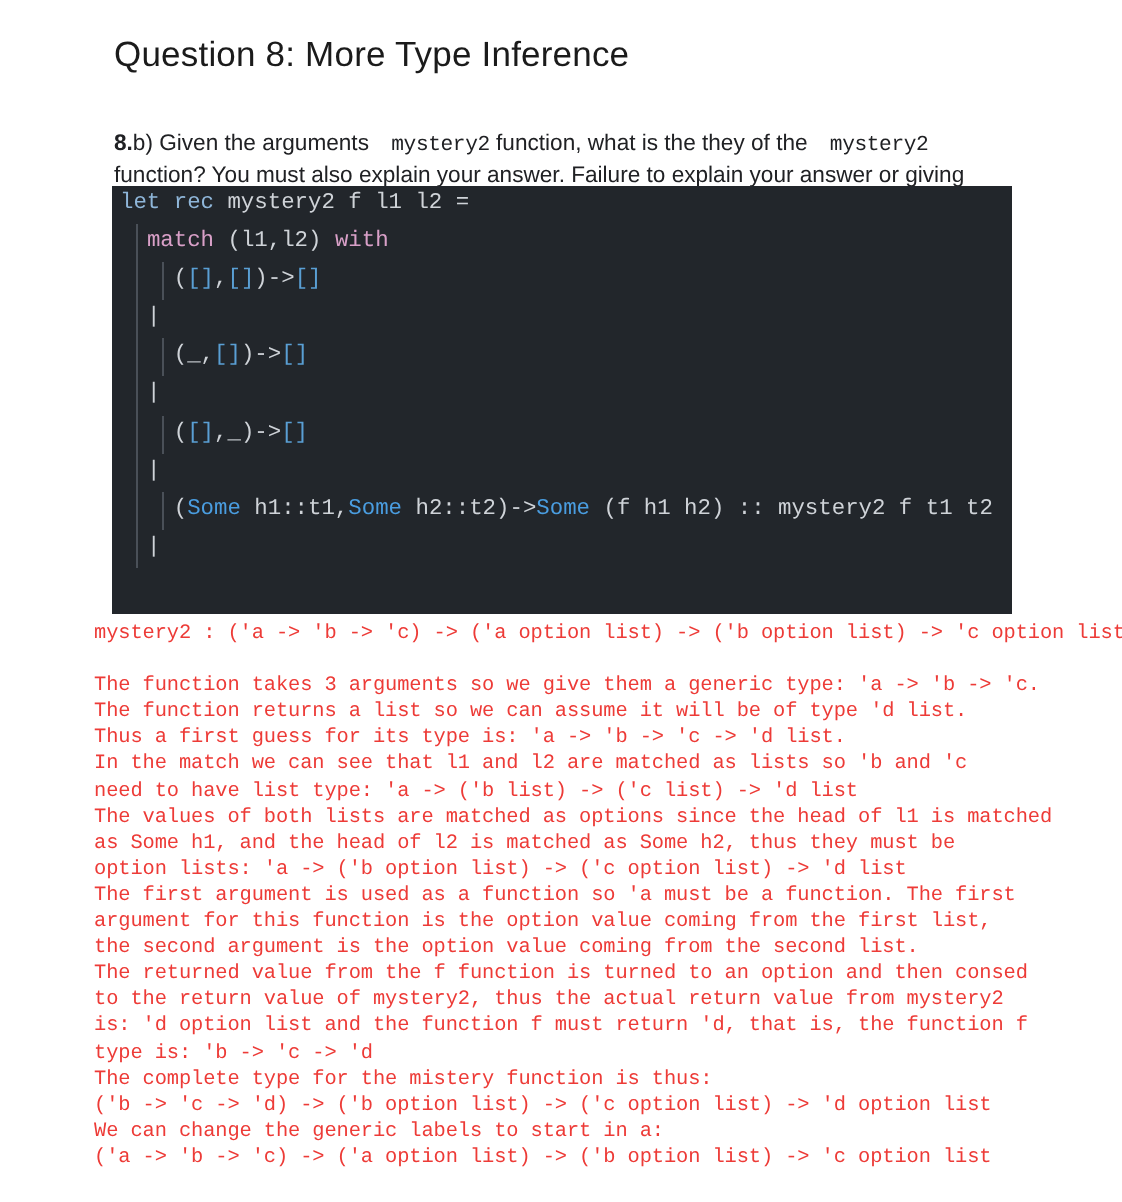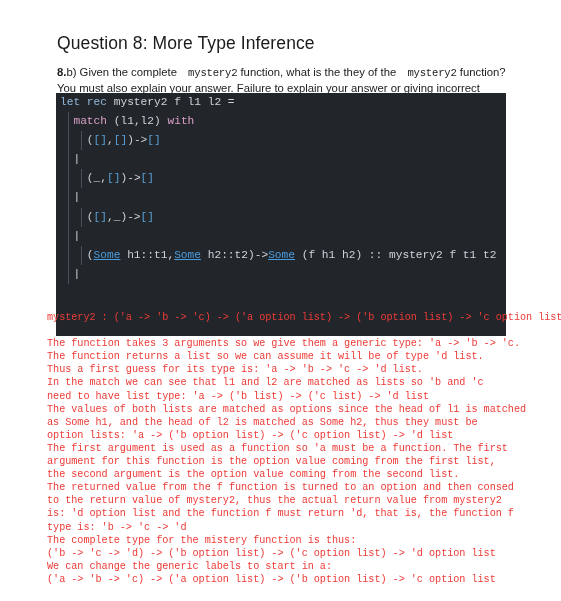--- a/index.html
+++ b/index.html
@@ -13,21 +13,21 @@
     position: relative;
     overflow: hidden;
     font-family: "Liberation Sans", sans-serif;
     color: #202124;
   }
 
   
   #page-title {
     position: absolute;
     left: 57px;
-    top: 21px;
+    top: 5px;
     font-size: 17.5px;
     font-weight: normal;
     letter-spacing: 0.1px;
     color: #1b1b1b;
     white-space: nowrap;
   }
 
   
   #question-paragraph {
     position: absolute;
@@ -48,21 +48,21 @@
     letter-spacing: -0.2px;
     padding-left: 8px;
   }
 
   
   #code-block {
     position: absolute;
     left: 56px;
     top: 93px;
     width: 450px;
-    height: 243px;
+    height: 214px;
     background: #22262b;
     overflow: hidden;
     font-family: "Liberation Mono", "DejaVu Sans Mono", monospace;
     font-size: 11.2px;
     line-height: 19.1px;
     white-space: pre;
   }
   #code-block .cl {
     position: relative;
     height: 19.1px;
@@ -77,21 +77,21 @@
     height: 19.1px;
     background: #4a5058;
   }
   .g1 { left: 12px; }
   .g2 { left: 25px; }
 
   .k-let   { color: #8fb6d9; }
   .k-match { color: #d9a0c8; }
   .id      { color: #cfd3d8; }
   .brk     { color: #5a9fd4; }
-  .ctor    { color: #4a9de0; text-decoration: underline; }
+  .ctor    { color: #4a9de0; }
   .op      { color: #cfd3d8; }
 
   
   #answer-block {
     position: absolute;
     left: 22px;
     top: 311px;
     width: 539px;
     font-family: "Liberation Mono", "DejaVu Sans Mono", monospace;
     font-size: 10.2px;
@@ -106,17 +106,17 @@
   }
   #answer-block .ansline.blank {
     height: 13.1px;
   }
 </style>
 </head>
 <body>
 
 <h1 id="page-title">Question 8: More Type Inference</h1>
 
-<p id="question-paragraph"><span class="qnum">8.</span><span>b) Given the complete </span><span class="mono">mystery2</span><span> function, what is the they of the </span><span class="mono">mystery2</span><span> function? You must also explain your answer. Failure to explain your answer or giving incorrect explanation will result in zero credits.</span></p>
+<p id="question-paragraph"><span class="qnum">8.</span><span>b) Given the arguments </span><span class="mono">mystery2</span><span> function, what is the they of the </span><span class="mono">mystery2</span><span> function? You must also explain your answer. Failure to explain your answer or giving incorrect explanation will result in zero credits.</span></p>
 
 <div id="code-block" style="background: rgb(34, 38, 43);"><div class="cl"><span></span><span class="k-let">let rec </span><span class="id">mystery2 f l1 l2 =</span></div><div class="cl"><span class="g g1"></span><span>  </span><span class="k-match">match </span><span class="id">(l1,l2) </span><span class="k-match">with</span></div><div class="cl"><span class="g g1"></span><span class="g g2"></span><span>    </span><span class="op">(</span><span class="brk">[]</span><span class="op">,</span><span class="brk">[]</span><span class="op">)-&gt;</span><span class="brk">[]</span></div><div class="cl"><span class="g g1"></span><span>  </span><span class="op">|</span></div><div class="cl"><span class="g g1"></span><span class="g g2"></span><span>    </span><span class="op">(_,</span><span class="brk">[]</span><span class="op">)-&gt;</span><span class="brk">[]</span></div><div class="cl"><span class="g g1"></span><span>  </span><span class="op">|</span></div><div class="cl"><span class="g g1"></span><span class="g g2"></span><span>    </span><span class="op">(</span><span class="brk">[]</span><span class="op">,_)-&gt;</span><span class="brk">[]</span></div><div class="cl"><span class="g g1"></span><span>  </span><span class="op">|</span></div><div class="cl"><span class="g g1"></span><span class="g g2"></span><span>    </span><span class="op">(</span><span class="ctor">Some</span><span class="id"> h1::t1,</span><span class="ctor">Some</span><span class="id"> h2::t2)-&gt;</span><span class="ctor">Some</span><span class="id"> (f h1 h2) :: mystery2 f t1 t2</span></div><div class="cl"><span class="g g1"></span><span>  </span><span class="op">|</span></div></div>
 
 <div id="answer-block" style="color: rgb(237, 59, 55);"><div class="ansline">mystery2 : ('a -&gt; 'b -&gt; 'c) -&gt; ('a option list) -&gt; ('b option list) -&gt; 'c option list</div><div class="ansline blank">&nbsp;</div><div class="ansline">The function takes 3 arguments so we give them a generic type: 'a -&gt; 'b -&gt; 'c.</div><div class="ansline">The function returns a list so we can assume it will be of type 'd list.</div><div class="ansline">Thus a first guess for its type is: 'a -&gt; 'b -&gt; 'c -&gt; 'd list.</div><div class="ansline">In the match we can see that l1 and l2 are matched as lists so 'b and 'c</div><div class="ansline">need to have list type: 'a -&gt; ('b list) -&gt; ('c list) -&gt; 'd list</div><div class="ansline">The values of both lists are matched as options since the head of l1 is matched</div><div class="ansline">as Some h1, and the head of l2 is matched as Some h2, thus they must be</div><div class="ansline">option lists: 'a -&gt; ('b option list) -&gt; ('c option list) -&gt; 'd list</div><div class="ansline">The first argument is used as a function so 'a must be a function. The first</div><div class="ansline">argument for this function is the option value coming from the first list,</div><div class="ansline">the second argument is the option value coming from the second list.</div><div class="ansline">The returned value from the f function is turned to an option and then consed</div><div class="ansline">to the return value of mystery2, thus the actual return value from mystery2</div><div class="ansline">is: 'd option list and the function f must return 'd, that is, the function f</div><div class="ansline">type is: 'b -&gt; 'c -&gt; 'd</div><div class="ansline">The complete type for the mistery function is thus:</div><div class="ansline">('b -&gt; 'c -&gt; 'd) -&gt; ('b option list) -&gt; ('c option list) -&gt; 'd option list</div><div class="ansline">We can change the generic labels to start in a:</div><div class="ansline">('a -&gt; 'b -&gt; 'c) -&gt; ('a option list) -&gt; ('b option list) -&gt; 'c option list</div></div>
 
 </body></html>

